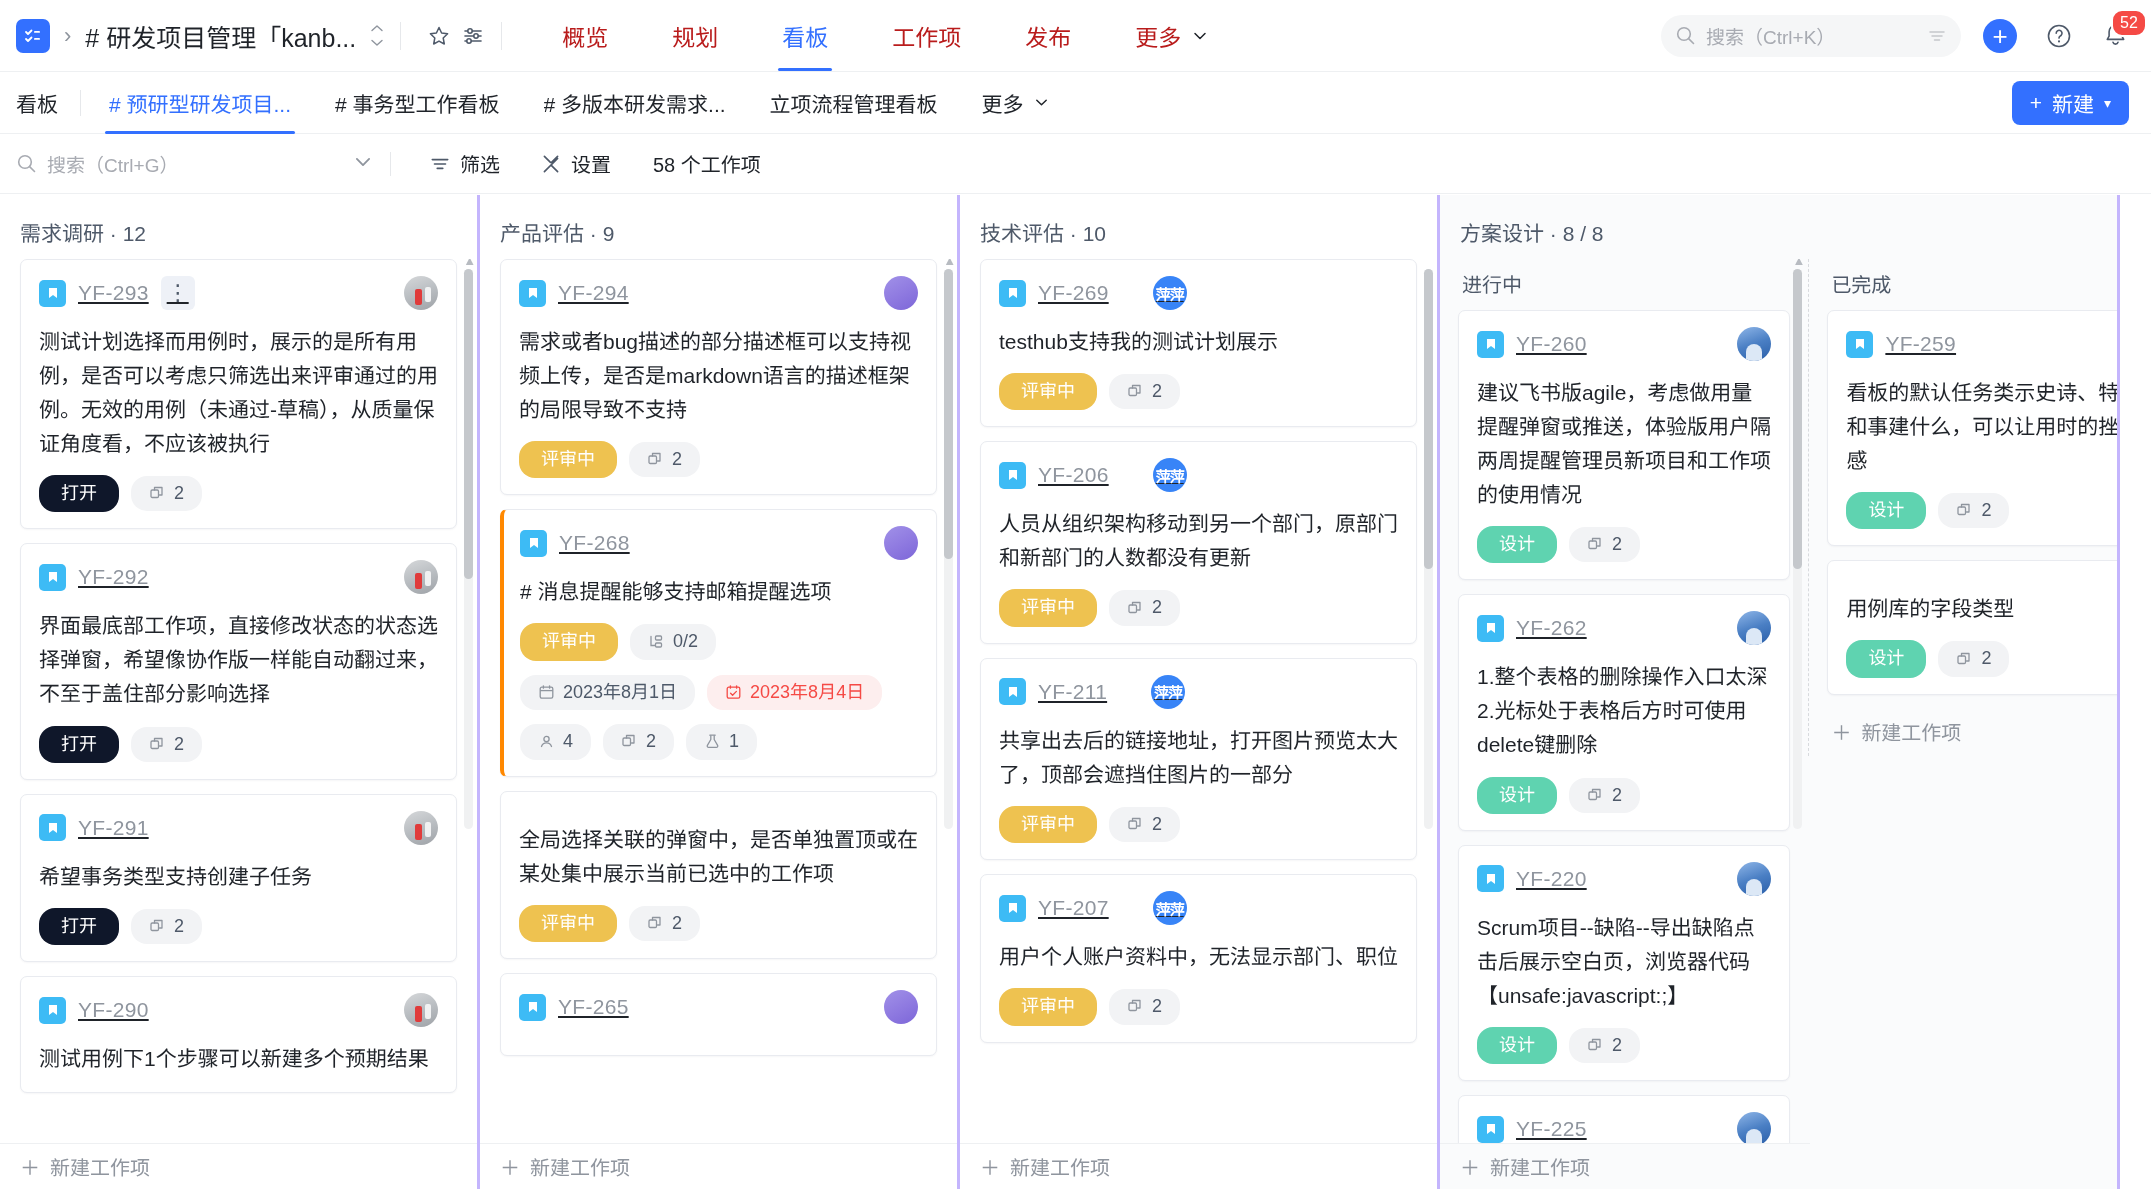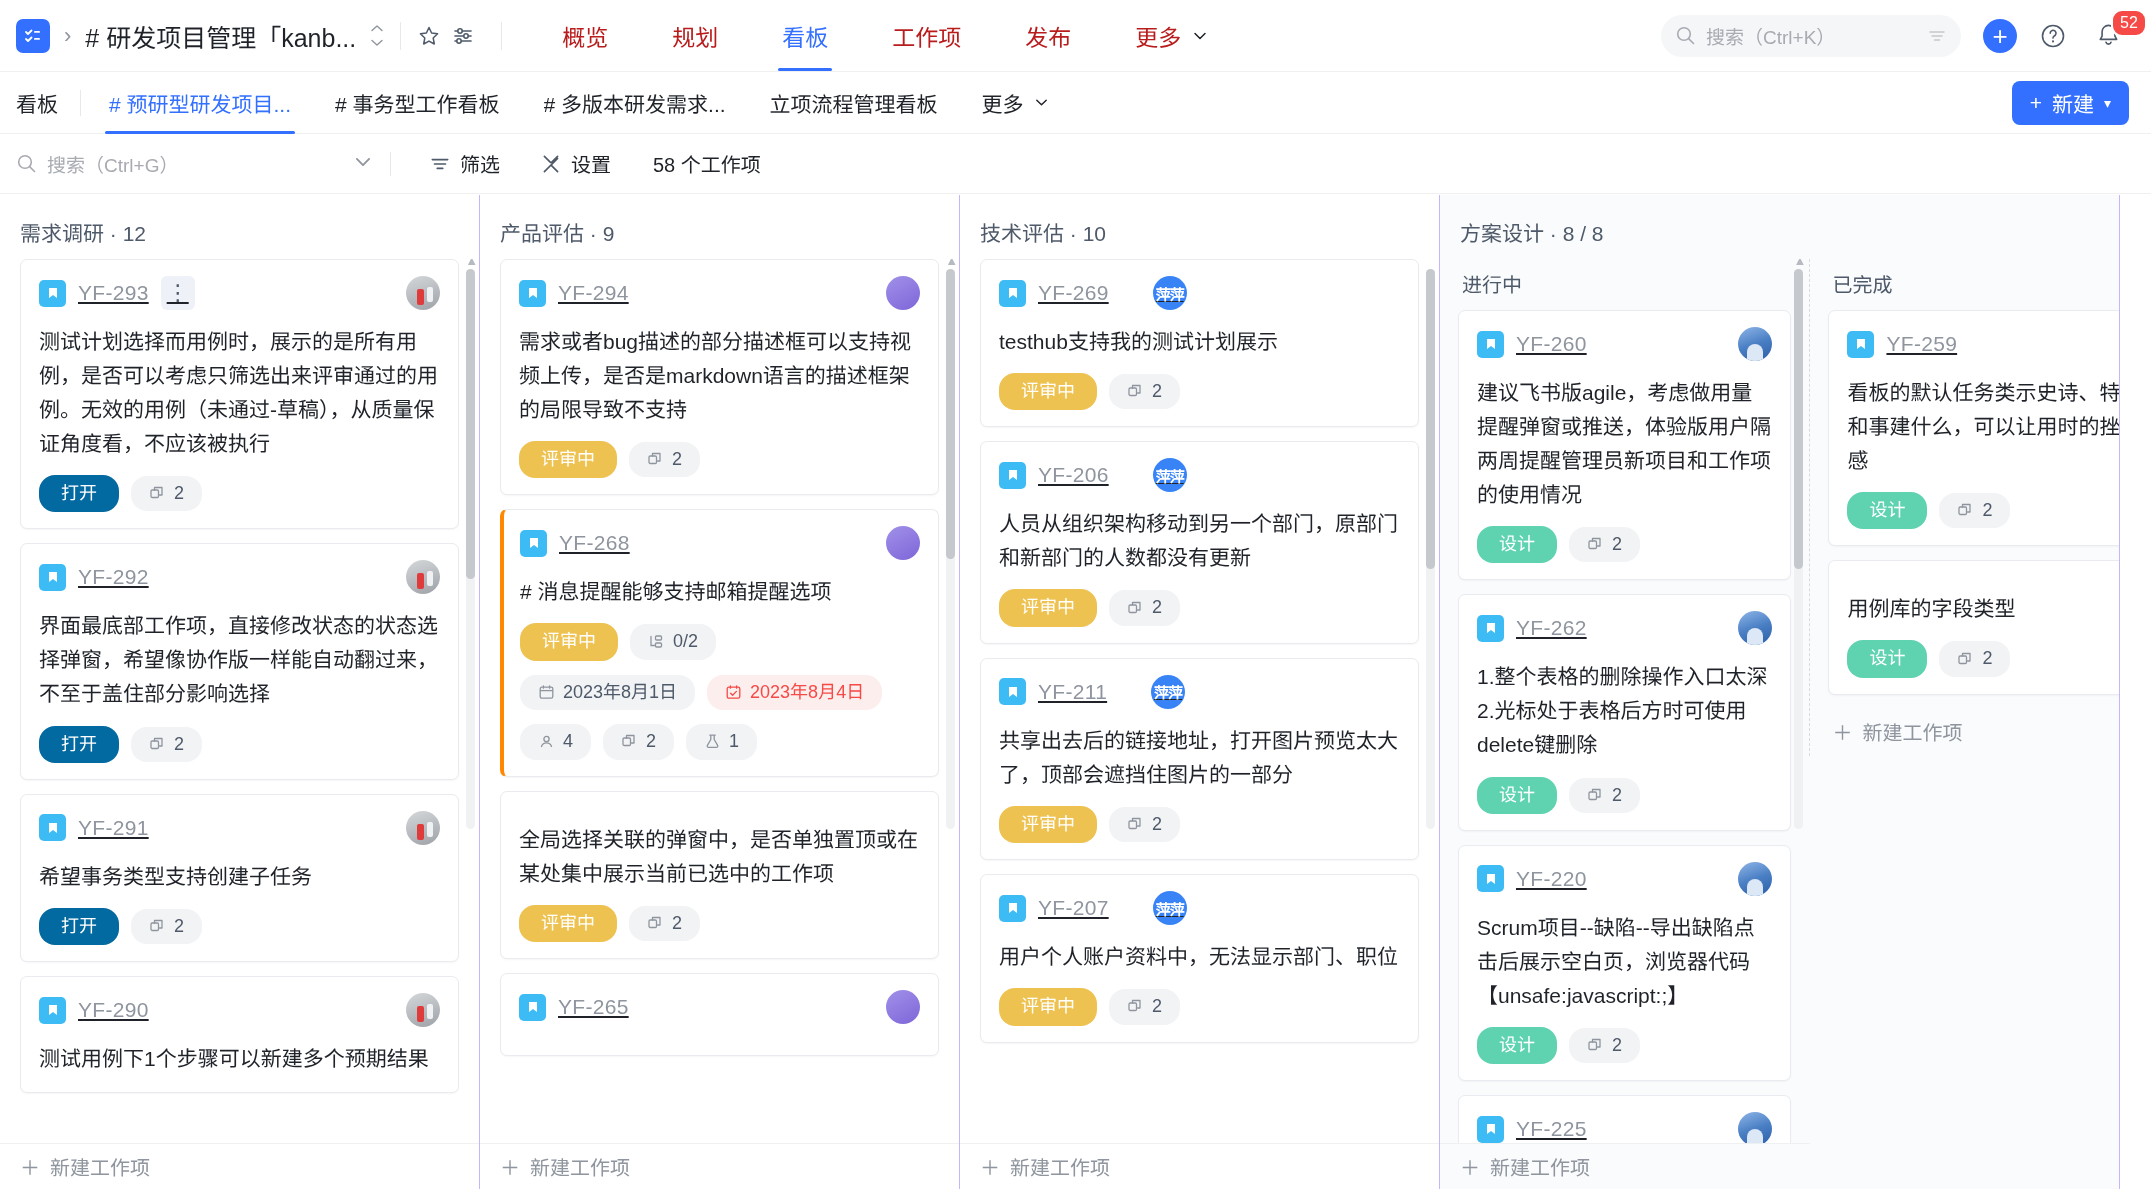--- a/index.html
+++ b/index.html
@@ -28,21 +28,21 @@
     flex: 0 0 auto;
   }
   .app-logo svg { display:block; }
   .crumb-sep { margin: 0 14px; color: #8f959e; font-size: 22px; line-height: 1; font-weight: 300; }
   .crumb-title {
     font-size: 25px; color: #1f2329; white-space: nowrap;
     max-width: 330px; overflow: hidden; text-overflow: ellipsis;
   }
   .sel-chevrons { margin-left: 14px; color:#8f959e; display:flex; flex-direction:column; gap:3px; align-items:center;}
   .vdiv { width:1px; height:28px; background:#e6e8eb; margin: 0 16px; }
-  .icon-btn { width: 34px; height: 34px; display:flex; align-items:center; justify-content:flex-start; color:#4e5969; cursor:pointer; }
+  .icon-btn { width: 34px; height: 34px; display:flex; align-items:center; justify-content:flex-end; color:#4e5969; cursor:pointer; }
   .nav-tabs { display:flex; align-items:center; height:100%; margin-left: 12px; }
   .nav-tab {
     font-size: 23px; color: #b91c1c; padding: 0 32px;
     height: 100%; display:flex; align-items:center; position:relative; cursor:pointer;
     white-space: nowrap;
   }
   .nav-tab.active { color: #3370ff; }
   .nav-tab.active::after {
     content:''; position:absolute; left: 28px; right: 28px; bottom: 0; height: 3px; background:#3370ff; border-radius:2px;
   }
@@ -97,21 +97,21 @@
   .fsearch { display:flex; align-items:center; gap:10px; color:#a8abb2; font-size:19px; width: 320px; cursor:text;}
   .fchevron { color:#8f959e; padding: 0 16px; cursor:pointer;}
   .filterbar .vdiv3 { width:1px; height:24px; background:#e6e8eb; margin-right: 18px; }
   .fitem { display:flex; align-items:center; gap: 9px; font-size:20px; color:#1f2329; padding: 0 20px; cursor:pointer; }
   .fcount { font-size:20px; color:#1f2329; padding-left: 22px; }
 
   
   .board { position:absolute; top: 195px; left:0; right:0; bottom:0; display:flex; background:#fff; }
   .bcol {
     flex: 0 0 auto; width: 480px; height: 100%; position: relative;
-    border-right: 1px solid #c4b5fd;
+    border-right: 3px solid #c4b5fd;
     display:flex; flex-direction:column;
   }
   .bcol.grouped { background: #fafbfc; }
   .bcol-head { padding: 22px 20px 12px 20px; font-size: 21px; color:#4e5969; background:#fff; }
   .bcol.grouped .bcol-head { background:#fafbfc; }
   .bcol-body { flex:1; position:relative; overflow:hidden; padding: 0 20px; }
   .bcol.grouped .bcol-body { padding: 0; }
 
   
   .lane { padding: 0 18px; }
@@ -159,21 +159,21 @@
   .avatar.boy::after{
     content:''; position:absolute; left:9px; top:17px; width:16px; height:17px; background:#dce8f6; border-radius:8px 8px 0 0;
   }
   .card-title {
     font-size: 21px; line-height: 1.62; color: #1f2329; margin-top: 15px; word-break: break-word;
   }
   .chips { display:flex; align-items:center; flex-wrap: wrap; gap: 12px; margin-top: 14px; }
   .chip {
     border-radius: 16px; padding: 6px 18px; font-size: 18px; line-height: 1.3; display:flex; align-items:center; gap:8px;
   }
-  .chip.status-open { background:#0369a1; color:#fff; padding: 7px 22px; }
+  .chip.status-open { background:#0f172a; color:#fff; padding: 7px 22px; }
   .chip.status-review { background:#eec250; color:#fff; padding: 7px 22px; }
   .chip.status-design { background:#5fd3b0; color:#fff; padding: 7px 22px; }
   .chip.meta { background:#f2f3f5; color:#4e5969; }
   .chip.date { background:#f2f3f5; color:#4e5969; }
   .chip.date.overdue { background:#fdeeee; color:#f54a45; }
 
   .addrow {
     position:absolute; left:0; right:0; bottom:0; height: 46px;
     display:flex; align-items:center; gap:10px;
     padding-left: 20px; font-size:20px; color:#8f959e;

